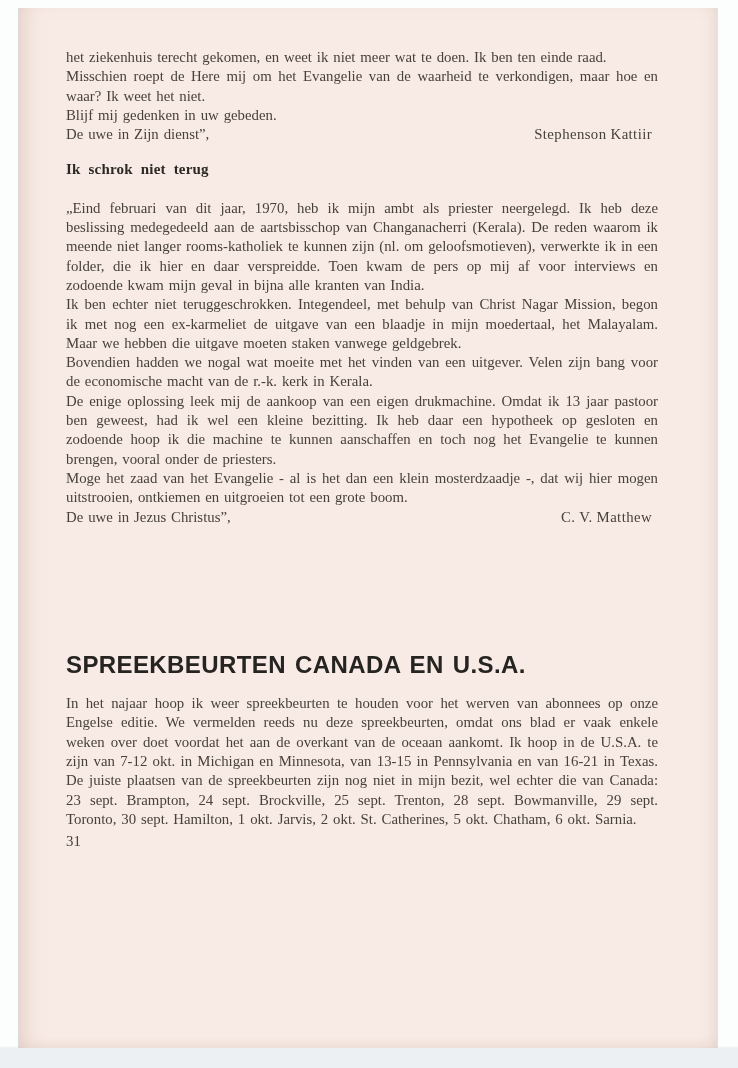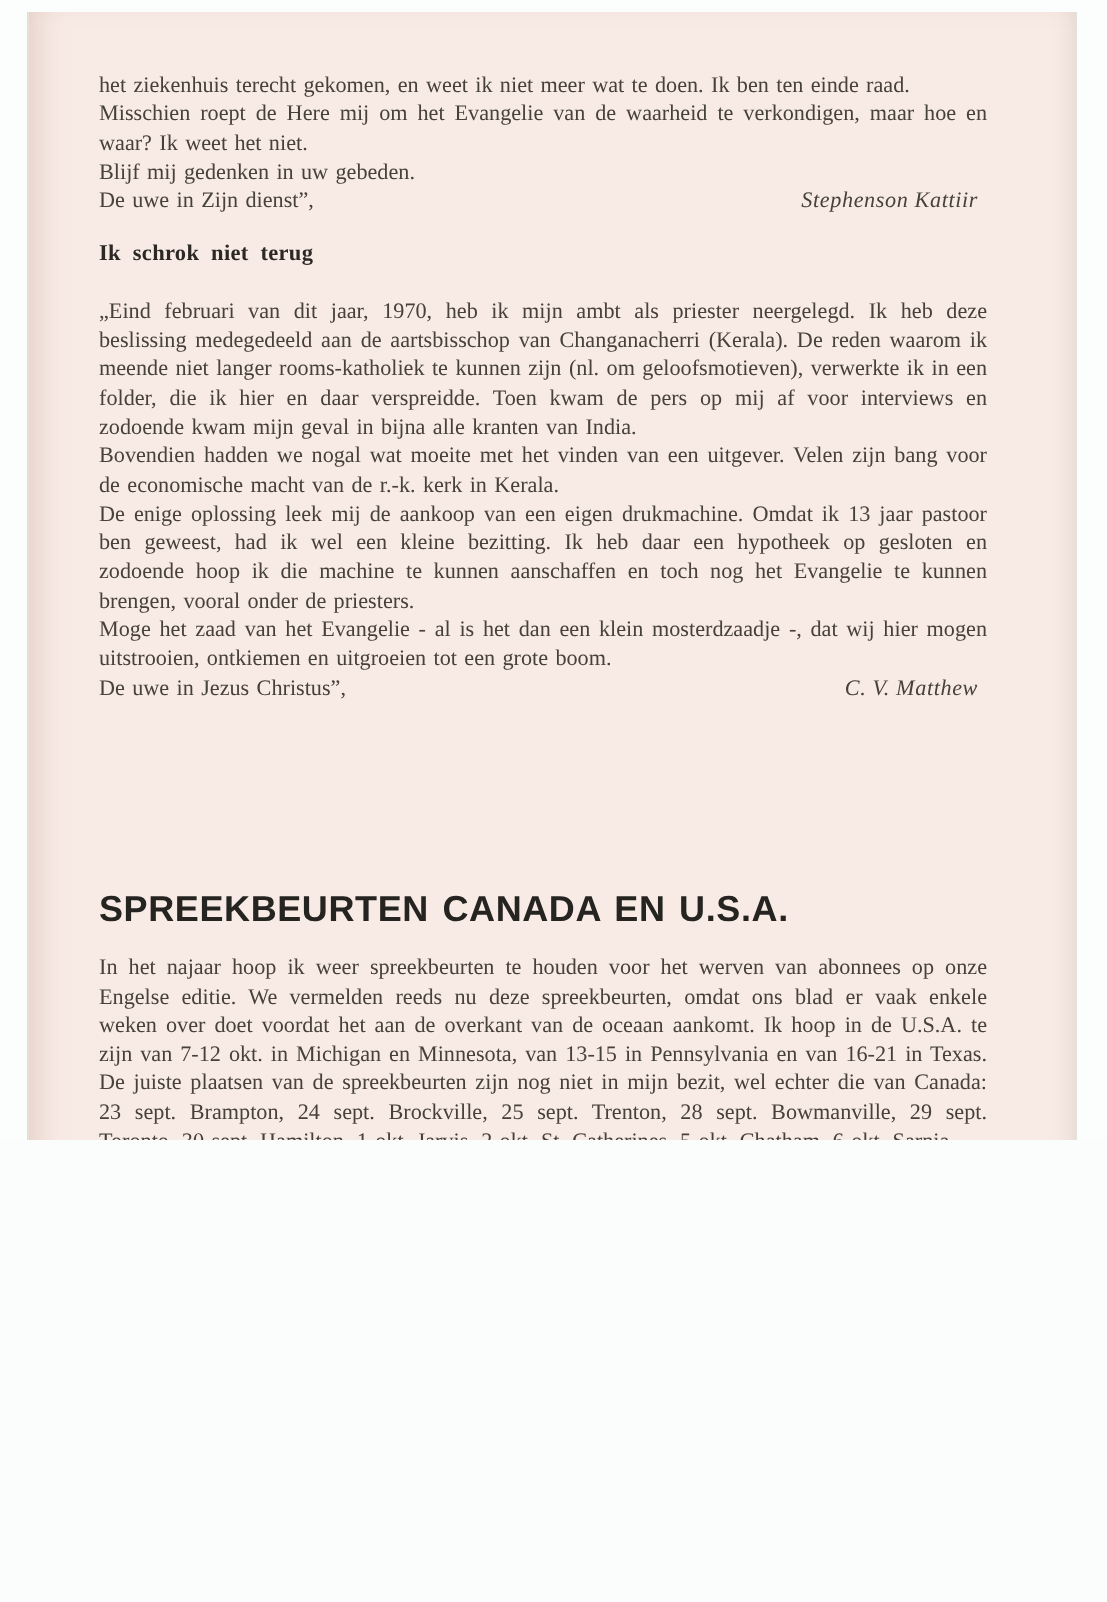--- a/index.html
+++ b/index.html
@@ -7,21 +7,21 @@
     padding: 0;
     width: 738px;
     height: 1068px;
     background: #fbfcfc;
     font-family: "Liberation Serif", serif;
     -webkit-font-smoothing: antialiased;
   }
   .scan {
     position: relative;
     width: 738px;
-    height: 760px;
+    height: 1068px;
     overflow: hidden;
     background: linear-gradient(180deg, #fcfdfd 0px, #fcfdfd 1046px, #edf0f2 1048px, #edf0f2 100%);
   }
   .page {
     position: absolute;
     left: 18px;
     top: 8px;
     width: 698px;
     height: 1040px;
     background: var(--page-bg, #f8ebe5);
@@ -45,21 +45,20 @@
     margin: 0;
     text-align: justify;
     word-spacing: 1.2px;
   }
   .sig-row {
     display: flex;
     justify-content: space-between;
     align-items: center;
   }
   .sig {
-    font-style: italic;
     padding-right: 6px;
     letter-spacing: 0.4px;
     margin-left: 12px;
   }
   .center-heading {
     margin: 16px 0 16px 0;
     font-size: 15px;
     font-weight: bold;
     color: var(--heading-color, #2c2925);
     word-spacing: 4px;
@@ -96,20 +95,21 @@
 
       <div class="sig-row">
         <span class="para">De uwe in Zijn dienst”,</span>
         <span class="sig">Stephenson Kattiir</span>
       </div>
 
       <h2 class="center-heading">Ik schrok niet terug</h2>
 
 
       <p class="para first-par">„Eind februari van dit jaar, 1970, heb ik mijn ambt als priester neergelegd. Ik heb deze beslissing medegedeeld aan de aartsbisschop van Changanacherri (Kerala). De reden waarom ik meende niet langer rooms-katholiek te kunnen zijn (nl. om geloofsmotieven), verwerkte ik in een folder, die ik hier en daar verspreidde. Toen kwam de pers op mij af voor interviews en zodoende kwam mijn geval in bijna alle kranten van India.</p>
+      <p class="para">Ik ben echter niet teruggeschrokken. Integendeel, met behulp van Christ Nagar Mission, begon ik met nog een ex-karmeliet de uitgave van een blaadje in mijn moedertaal, het Malayalam. Maar we hebben die uitgave moeten staken vanwege geldgebrek.</p>
       <p class="para">Bovendien hadden we nogal wat moeite met het vinden van een uitgever. Velen zijn bang voor de economische macht van de r.-k. kerk in Kerala.</p>
       <p class="para">De enige oplossing leek mij de aankoop van een eigen drukmachine. Omdat ik 13 jaar pastoor ben geweest, had ik wel een kleine bezitting. Ik heb daar een hypotheek op gesloten en zodoende hoop ik die machine te kunnen aanschaffen en toch nog het Evangelie te kunnen brengen, vooral onder de priesters.</p>
       <p class="para">Moge het zaad van het Evangelie - al is het dan een klein mosterdzaadje -, dat wij hier mogen uitstrooien, ontkiemen en uitgroeien tot een grote boom.</p>
 
       <div class="sig-row">
         <span class="para">De uwe in Jezus Christus”,</span>
         <span class="sig">C. V. Matthew</span>
       </div>
 
       <h3 class="sans-heading">SPREEKBEURTEN CANADA EN U.S.A.</h3>

